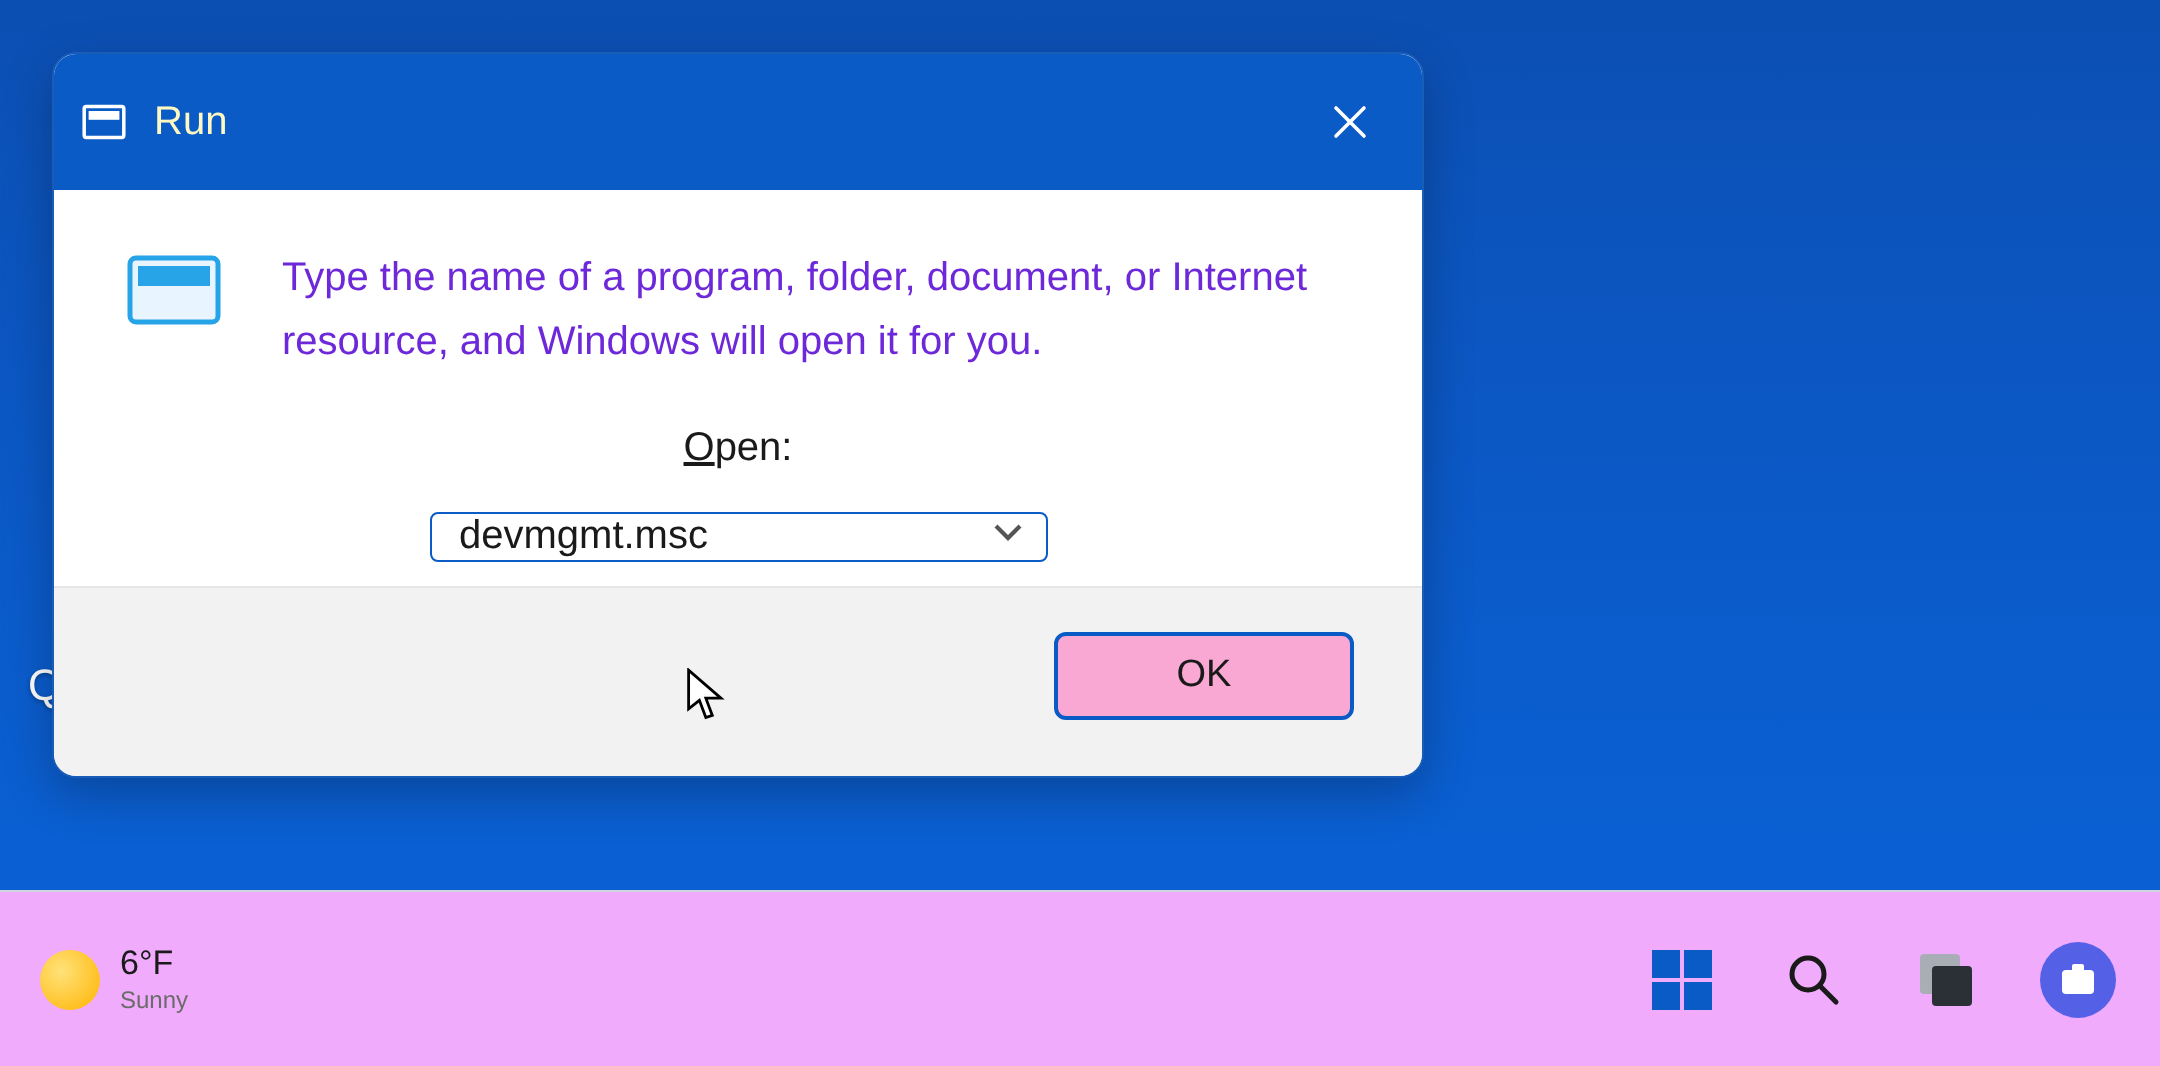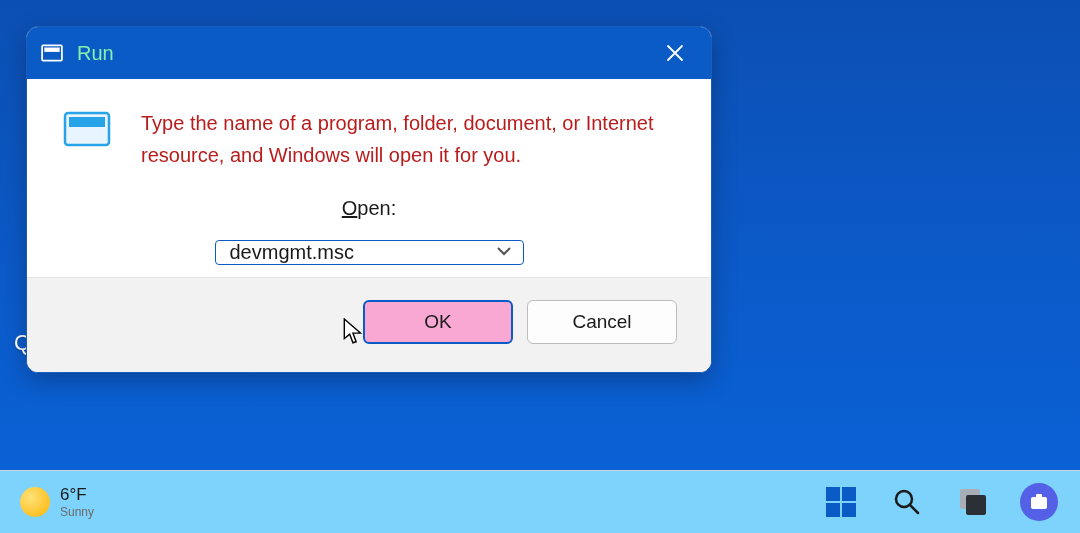--- a/index.html
+++ b/index.html
@@ -24,26 +24,26 @@
       top: 26px;
       left: 26px;
       width: 686px;
       background: #fff;
       border-radius: 12px;
       box-shadow: 0 8px 24px rgba(0,0,0,0.25);
       overflow: hidden;
       border: 1px solid #1a5db8;
     }
     .titlebar {
-      height: 52px;
+      height: 68px;
       background: #0a5bc6;
       display: flex;
       align-items: center;
       padding: 0 14px;
-      color: #86efac;
+      color: #fef9c3;
     }
     .title-icon {
       width: 22px; height: 22px;
       margin-right: 14px;
       display: flex; align-items: center; justify-content: center;
     }
     .title-text { font-size: 20px; font-weight: 400; }
     .title-close {
       margin-left: auto;
       width: 44px; height: 44px;
@@ -52,30 +52,30 @@
     }
     .body-area {
       padding: 24px 34px 12px 34px;
       display: flex;
       flex-direction: column;
       gap: 26px;
       background: #fff;
     }
     .desc-row { display: flex; gap: 28px; align-items: flex-start; }
     .run-icon { width: 52px; height: 52px; flex-shrink: 0; }
-    .desc-text { font-size: 20px; color: #b91c1c; line-height: 1.6; padding-top: 4px; }
+    .desc-text { font-size: 20px; color: #6d28d9; line-height: 1.6; padding-top: 4px; }
     .open-row { display: flex; align-items: center; gap: 20px; flex-direction: column; }
     .open-label { font-size: 20px; color: #1a1a1a; }
     .open-label .underline { text-decoration: underline; }
     .combo {
       flex: 1;
       height: 56px;
       border: 1px solid #0a5bc6;
       border-radius: 4px;
-      display: flex; align-items: center;
+      display: flex; align-items: flex-start;
       padding: 0 10px 0 14px;
       background: #fff;
     }
     .combo-input {
       flex: 1;
       border: none;
       outline: none;
       font-size: 20px;
       color: #1a1a1a;
       background: transparent;
@@ -106,22 +106,22 @@
     }
     .cursor-arrow {
       position: absolute;
       width: 22px; height: 28px;
       pointer-events: none;
     }
     
     .taskbar {
       position: absolute;
       bottom: 0; left: 0; right: 0;
-      height: 63px;
-      background: #7dd3fc;
+      height: 88px;
+      background: #f0abfc;
       display: flex;
       align-items: center;
       padding: 0 20px;
       gap: 16px;
       border-top: 1px solid #d0d4dc;
     }
     .weather-widget { display: flex; align-items: center; gap: 10px; }
     .weather-icon { width: 30px; height: 30px; border-radius: 50%; background: radial-gradient(circle at 35% 35%, #ffe27a, #ffb300); }
     .weather-text { display: flex; flex-direction: column; line-height: 1.2; }
     .weather-temp { font-size: 17px; color: #1a1a1a; }
@@ -175,21 +175,20 @@
           <svg viewBox="0 0 12 12">
               <path d="M2 4 L6 8 L10 4" fill="none" stroke="#555" stroke-width="1.4"></path>
             </svg>
         </div>
       </div>
     </div>
   </div>
 
   <div class="button-area" style="position:relative;">
     <div class="btn default">OK</div>
-    <div class="btn">Cancel</div>
     <svg class="cursor-arrow" style="left:316px; top:40px;" viewBox="0 0 20 26">
       <path d="M1 1 L1 19 L6 15 L9 23 L12 22 L9 14 L16 14 Z" fill="#fff" stroke="#000" stroke-width="1.3"></path>
     </svg>
   </div>
 </div>
 
 <div class="taskbar">
   <div class="weather-widget">
     <div class="weather-icon"></div>
     <div class="weather-text">

